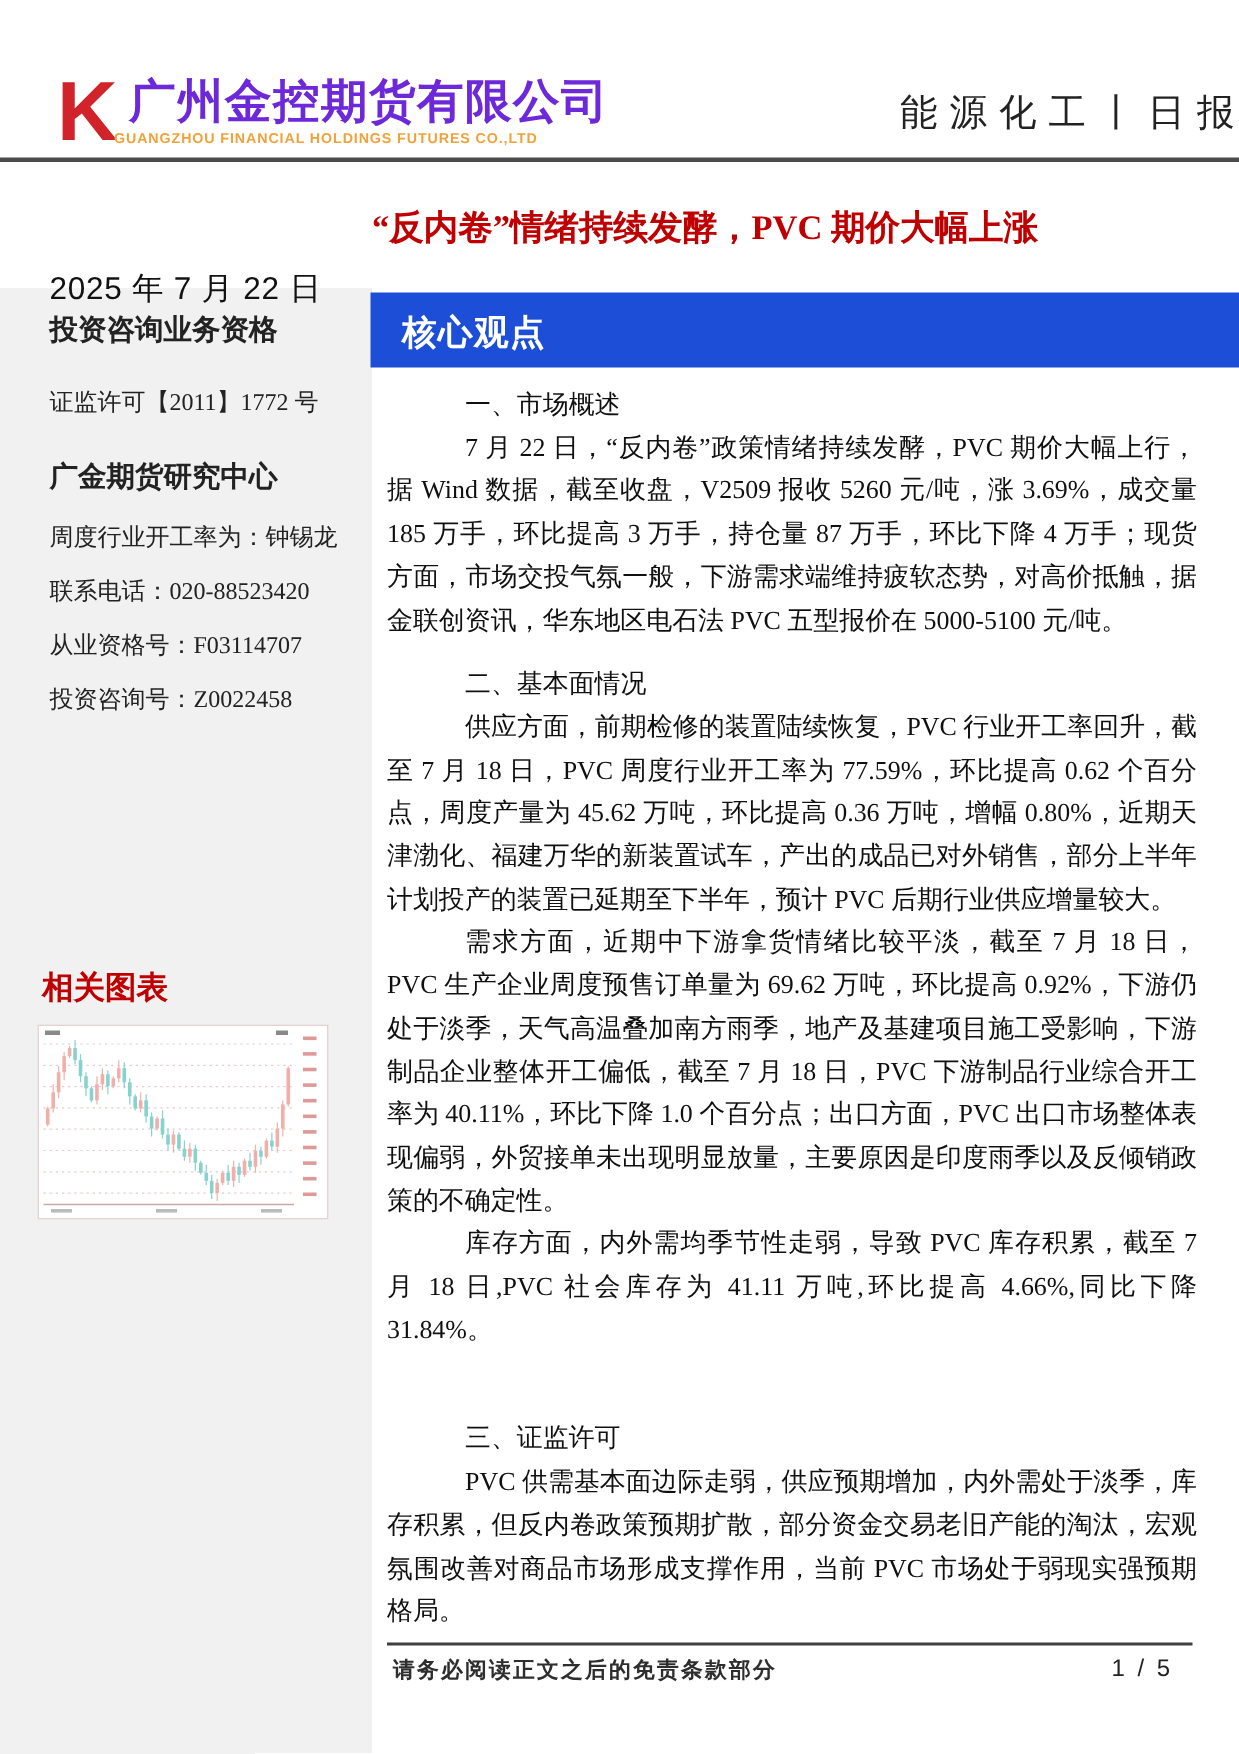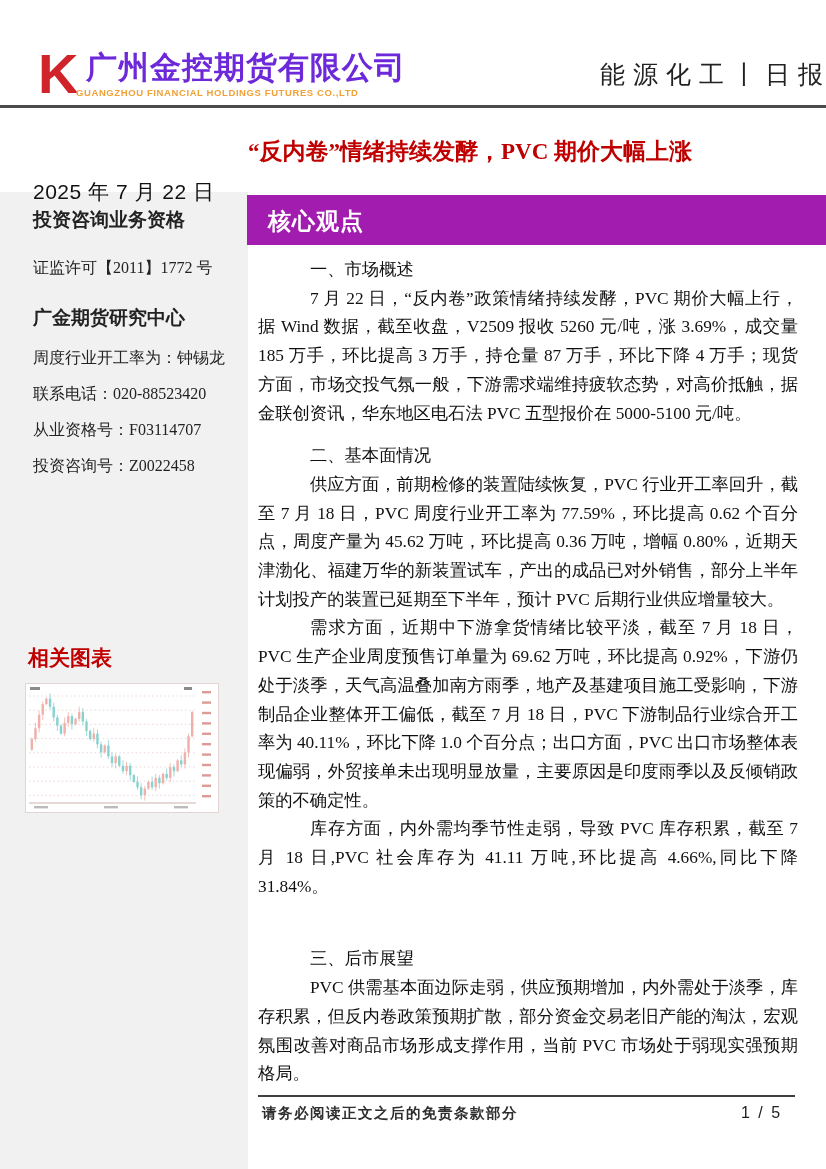--- a/index.html
+++ b/index.html
@@ -67,21 +67,21 @@
     position:absolute; left:248px; top:112px; width:578px; height:78px;
     display:flex; align-items:center; justify-content:flex-start;
   }
   .main-title span {
     font-size:23px; font-weight:bold; color:#c00000;
     font-family:"Liberation Serif","DejaVu Serif",serif;
     white-space:nowrap;
   }
   .core-banner {
     position:absolute; left:247px; top:195px; width:579px; height:50px;
-    background:#a21caf; box-sizing:border-box;
+    background:#1d4ed8; box-sizing:border-box;
   }
   .core-banner span {
     display:inline-block; margin:11px 0 0 21px;
     font-size:23px; font-weight:bold; color:#ffffff; letter-spacing:1px;
   }
   .body-text {
     position:absolute; left:258px; top:256px; width:540px;
     font-size:17.3px; line-height:28.7px; text-align:justify;
     color:#101010;
     font-family:"Liberation Serif","DejaVu Serif",serif;
@@ -265,21 +265,21 @@
       <h3>一、市场概述</h3>
       <p>7 月 22 日，“反内卷”政策情绪持续发酵，PVC 期价大幅上行，据 Wind 数据，截至收盘，V2509 报收 5260 元/吨，涨 3.69%，成交量 185 万手，环比提高 3 万手，持仓量 87 万手，环比下降 4 万手；现货方面，市场交投气氛一般，下游需求端维持疲软态势，对高价抵触，据金联创资讯，华东地区电石法 PVC 五型报价在 5000-5100 元/吨。</p>
     </section>
     <section class="sec-2">
       <h3>二、基本面情况</h3>
       <p>供应方面，前期检修的装置陆续恢复，PVC 行业开工率回升，截至 7 月 18 日，PVC 周度行业开工率为 77.59%，环比提高 0.62 个百分点，周度产量为 45.62 万吨，环比提高 0.36 万吨，增幅 0.80%，近期天津渤化、福建万华的新装置试车，产出的成品已对外销售，部分上半年计划投产的装置已延期至下半年，预计 PVC 后期行业供应增量较大。</p>
       <p>需求方面，近期中下游拿货情绪比较平淡，截至 7 月 18 日，PVC 生产企业周度预售订单量为 69.62 万吨，环比提高 0.92%，下游仍处于淡季，天气高温叠加南方雨季，地产及基建项目施工受影响，下游制品企业整体开工偏低，截至 7 月 18 日，PVC 下游制品行业综合开工率为 40.11%，环比下降 1.0 个百分点；出口方面，PVC 出口市场整体表现偏弱，外贸接单未出现明显放量，主要原因是印度雨季以及反倾销政策的不确定性。</p>
       <p>库存方面，内外需均季节性走弱，导致 PVC 库存积累，截至 7 月 18 日,PVC 社会库存为 41.11 万吨,环比提高 4.66%,同比下降 31.84%。</p>
     </section>
     <section class="sec-3">
-      <h3>三、后市展望</h3>
+      <h3>三、证监许可</h3>
       <p>PVC 供需基本面边际走弱，供应预期增加，内外需处于淡季，库存积累，但反内卷政策预期扩散，部分资金交易老旧产能的淘汰，宏观氛围改善对商品市场形成支撑作用，当前 PVC 市场处于弱现实强预期格局。</p>
     </section>
   </div>
 
   <div class="footer-line"></div>
   <div class="disclaimer">请务必阅读正文之后的免责条款部分</div>
   <div class="page-number">1 / 5</div>
 
 </div>
 

